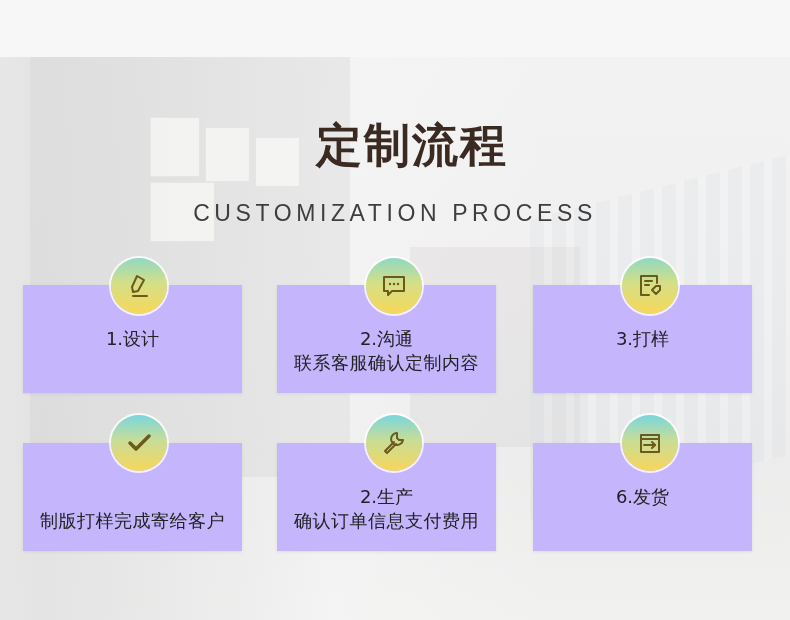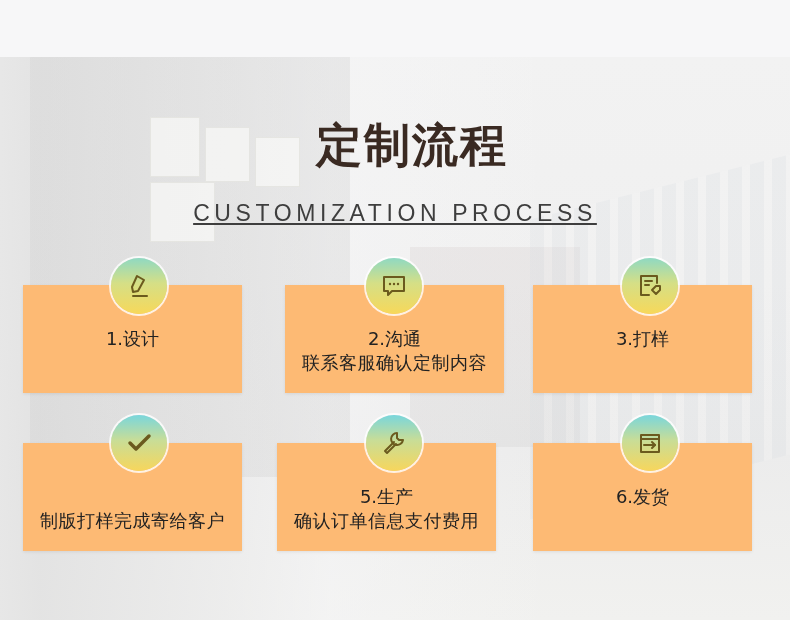--- a/index.html
+++ b/index.html
@@ -39,26 +39,26 @@
   .page-title {
     position: absolute; left: 0; top: 112px; width: 790px; text-align: center;
     font-size: 46px; font-weight: bold; color: #3a2a22; letter-spacing: 2px;
     line-height: 66px;
     padding-left: 34px;
   }
   .page-subtitle {
     position: absolute; left: 0; top: 199px; width: 790px; text-align: center;
     font-family: "Liberation Sans", "DejaVu Sans", sans-serif;
     font-size: 23px; font-weight: normal; color: #3e3e3e;
-    letter-spacing: 4.6px; line-height: 28px; text-decoration: underline;
+    letter-spacing: 4.6px; line-height: 28px;
   }
 
   .card {
     position: absolute; width: 219px; height: 108px;
-    background: #fdba74;
+    background: #c4b5fd;
     box-shadow: 0 1px 3px rgba(0,0,0,0.08);
   }
   .card-step {
     position: absolute; left: 0; width: 100%; top: 42px; text-align: center;
     font-size: 18px; color: #222; line-height: 24px;
   }
   .card-desc {
     position: absolute; left: 0; width: 100%; top: 66px; text-align: center;
     font-size: 18px; color: #222; line-height: 24px; letter-spacing: 0.5px;
   }
@@ -92,21 +92,21 @@
   <div class="card" style="left:23px;top:285px;">
     <div class="card-step">1.设计</div>
   </div>
   <div class="icon-circle" style="left:111px;top:258px;">
     <svg viewBox="0 0 30 30" fill="none" stroke="#6b5a1e" stroke-width="2" stroke-linejoin="round" stroke-linecap="round">
       <path d="M13 5 L20 9 L14 20 L9 21 L8 16 Z"></path>
       <path d="M9 25 L23 25"></path>
     </svg>
   </div>
 
-  <div class="card" style="left:277px;top:285px;margin-left:8px;">
+  <div class="card" style="left:277px;top:285px;">
     <div class="card-step">2.沟通</div>
     <div class="card-desc">联系客服确认定制内容</div>
   </div>
   <div class="icon-circle" style="left:366px;top:258px;">
     <svg viewBox="0 0 30 30" fill="none" stroke="#6b5a1e" stroke-width="2" stroke-linejoin="round">
       <path d="M5 6 H25 V20 H13 L9 24 V20 H5 Z"></path>
       <circle cx="11" cy="13" r="1.2" fill="#6b5a1e" stroke="none"></circle>
       <circle cx="15" cy="13" r="1.2" fill="#6b5a1e" stroke="none"></circle>
       <circle cx="19" cy="13" r="1.2" fill="#6b5a1e" stroke="none"></circle>
     </svg>
@@ -129,21 +129,21 @@
   <div class="card" style="left:23px;top:443px;">
     <div class="card-desc">制版打样完成寄给客户</div>
   </div>
   <div class="icon-circle" style="left:111px;top:415px;">
     <svg viewBox="0 0 30 30" fill="none" stroke="#6b5a1e" stroke-width="3.5" stroke-linecap="round" stroke-linejoin="round">
       <path d="M6 15 L12 21 L25 8"></path>
     </svg>
   </div>
 
   <div class="card" style="left:277px;top:443px;">
-    <div class="card-step">5.生产</div>
+    <div class="card-step">2.生产</div>
     <div class="card-desc">确认订单信息支付费用</div>
   </div>
   <div class="icon-circle" style="left:366px;top:415px;">
     <svg viewBox="0 0 30 30" fill="none" stroke="#6b5a1e" stroke-width="2" stroke-linejoin="round" stroke-linecap="round">
       <path d="M18 5 A6 6 0 1 0 24 12 L20 12 L18 10 L18 5 Z"></path>
       <path d="M15 14 L6 23 L8 25 L17 16"></path>
     </svg>
   </div>
 
   <div class="card" style="left:533px;top:443px;">

